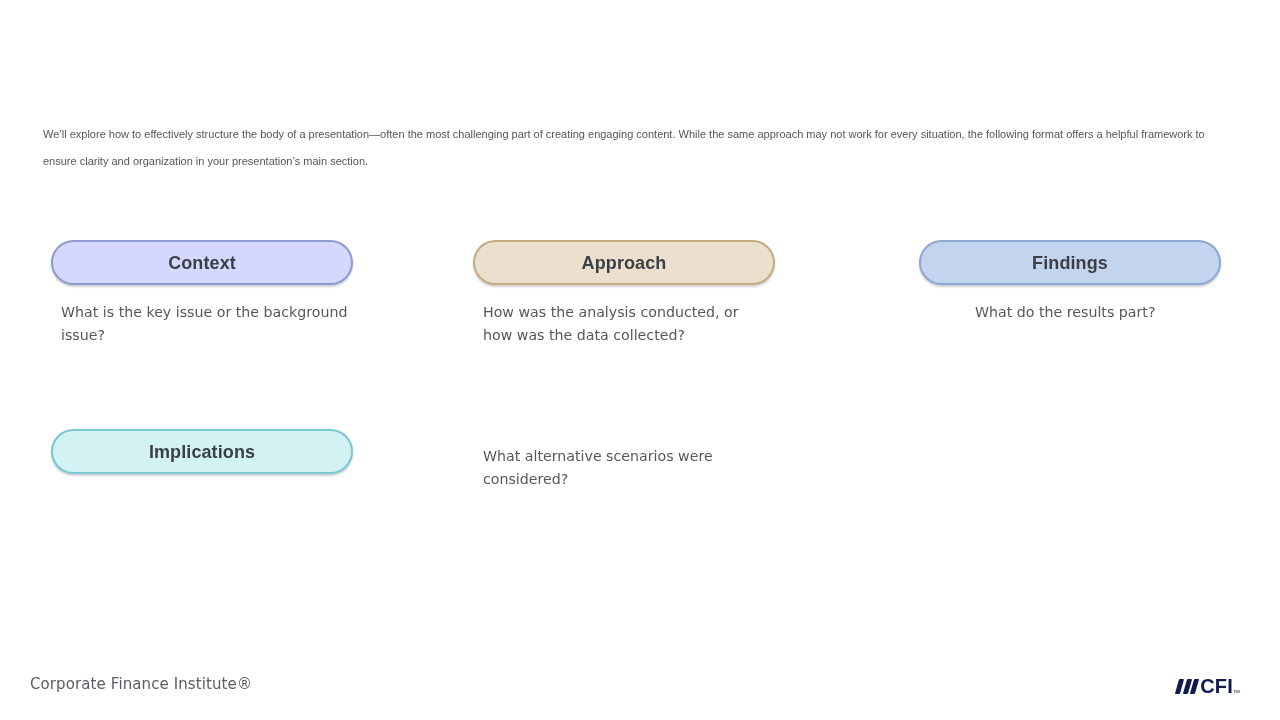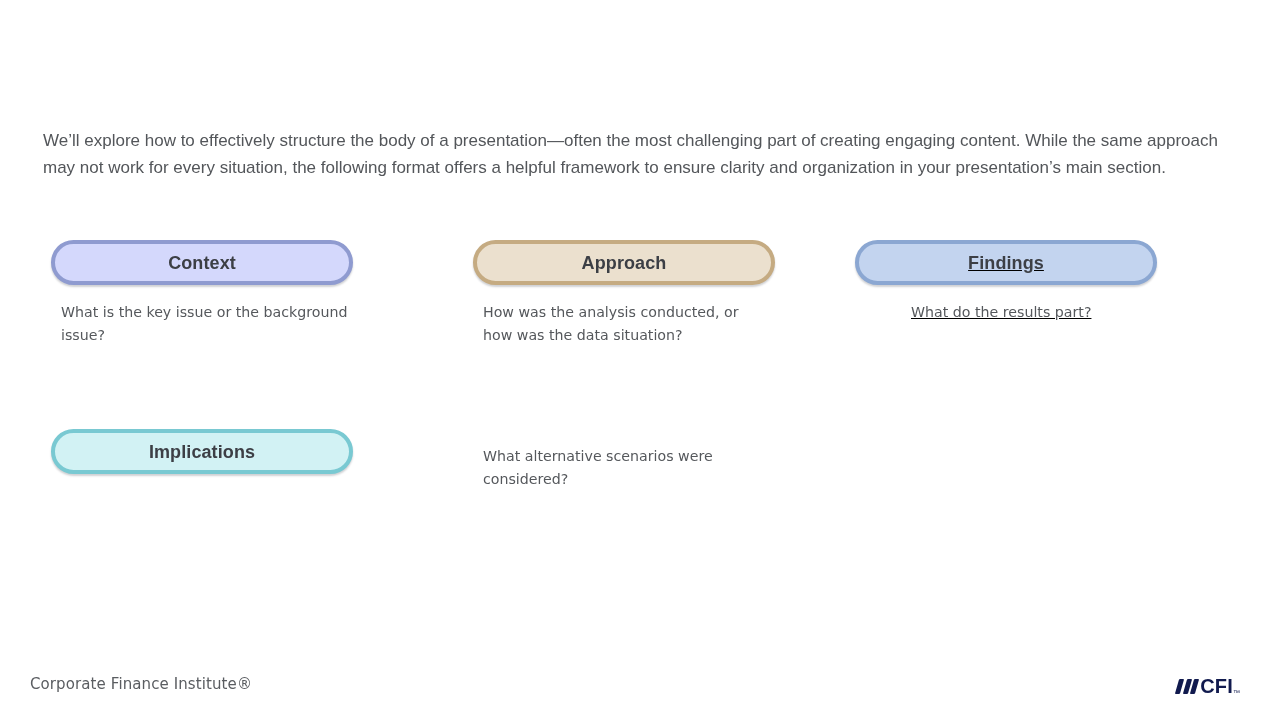--- a/index.html
+++ b/index.html
@@ -37,21 +37,21 @@
     line-height: 40px;
   }
 
   
   .intro {
     position: absolute;
     left: 43px;
     top: 110px;
     width: 1175px;
     font-family: "Liberation Sans", sans-serif;
-    font-size: 17px;
+    font-size: 11px;
     font-weight: 400;
     line-height: 27px;
     color: #53565a;
   }
 
   
   .grid {
     position: absolute;
     left: 51px;
     top: 240px;
@@ -63,29 +63,29 @@
     height: 189px;
   }
 
   .cell {
     position: absolute;
     top: 0;
     width: 302px;
   }
   .cell.col0 { left: 0px; }
   .cell.col1 { left: 422px; }
-  .cell.col2 { left: 804px; text-decoration: underline; }
+  .cell.col2 { left: 868px; }
 
   .pill {
     position: relative;
     box-sizing: border-box;
     width: 302px;
     height: 45px;
     border-radius: 23px;
-    border: 4px solid #0f766e;
+    border: 2px solid #0f766e;
     display: flex;
     align-items: center;
     justify-content: center;
     box-shadow: 0 2px 2px rgba(40, 45, 60, 0.22);
     background: #d4d8fc;
   }
 
   .pill-label {
     font-family: "Liberation Sans", sans-serif;
     font-size: 18px;
@@ -177,21 +177,21 @@
         <div class="pill" style="background:#d4d8fc;border-color:#8f9bd0;">
           <span class="pill-label">Context</span>
         </div>
         <div class="caption">What is the key issue or the background issue?</div>
       </div>
 
       <div class="cell col1">
         <div class="pill" style="background:#ebe0ce;border-color:#c5ab82;">
           <span class="pill-label">Approach</span>
         </div>
-        <div class="caption">How was the analysis conducted, or how was the data situation?</div>
+        <div class="caption">How was the analysis conducted, or how was the data collected?</div>
       </div>
 
       <div class="cell col2">
         <div class="pill" style="background:#c3d4ef;border-color:#8ba7d2;">
           <span class="pill-label">Findings</span>
         </div>
         <div class="caption">What do the results part?</div>
       </div>
 
     </div>

